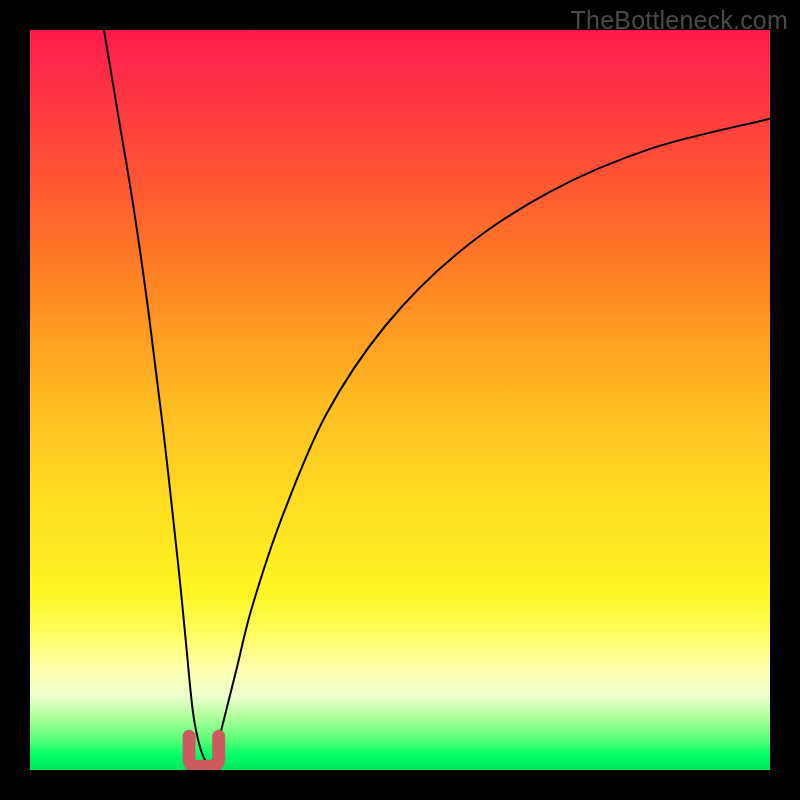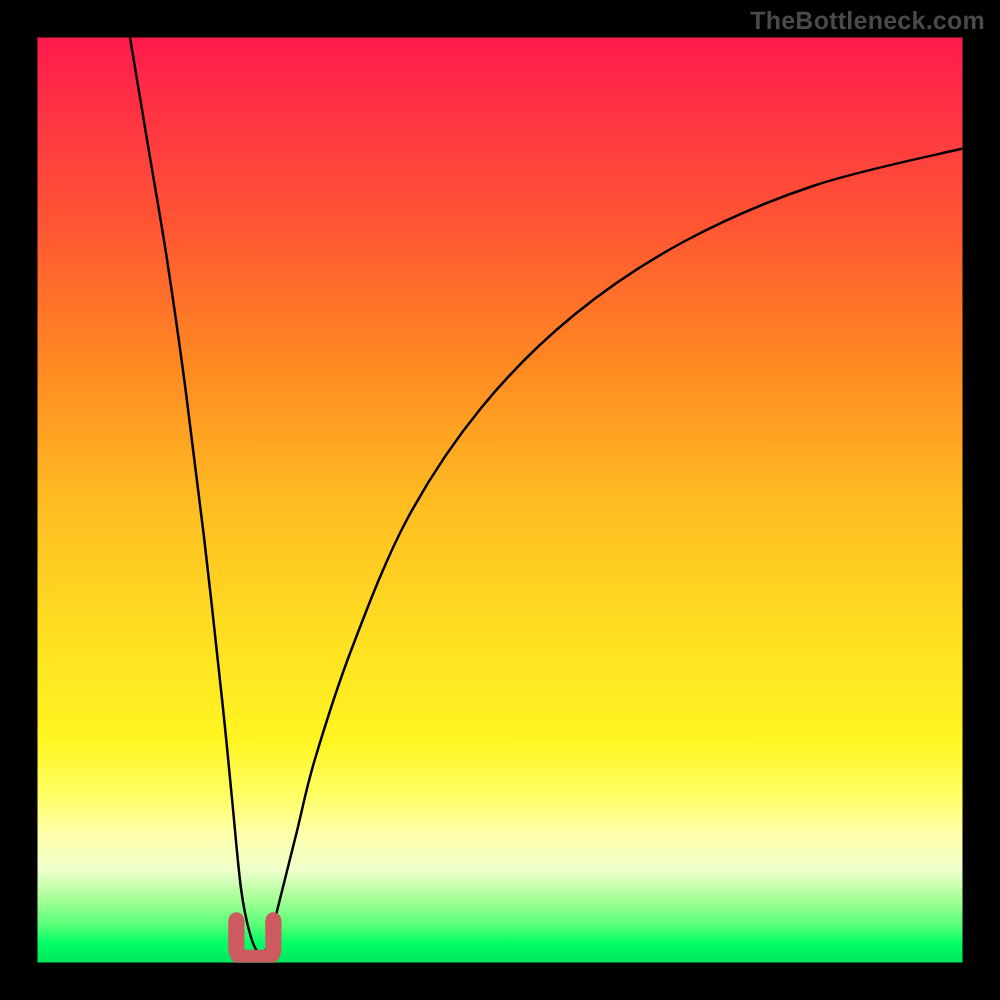--- a/index.html
+++ b/index.html
@@ -39,24 +39,24 @@
       #55ff77 96%,
       #00ff66 98%,
       #00e65c 100%
     );
   }
   .watermark {
     position: absolute;
     top: 6px;
     right: 12px;
     font-family: Arial, Helvetica, sans-serif;
-    font-size: 20px;
+    font-size: 25px;
     color: #4a4a4a;
     letter-spacing: 0.2px;
-    font-weight: 700;
+    font-weight: 400;
   }
   svg.curve {
     position: absolute;
     top: 0;
     left: 0;
     width: 740px;
     height: 740px;
   }
 </style>
 </head>

